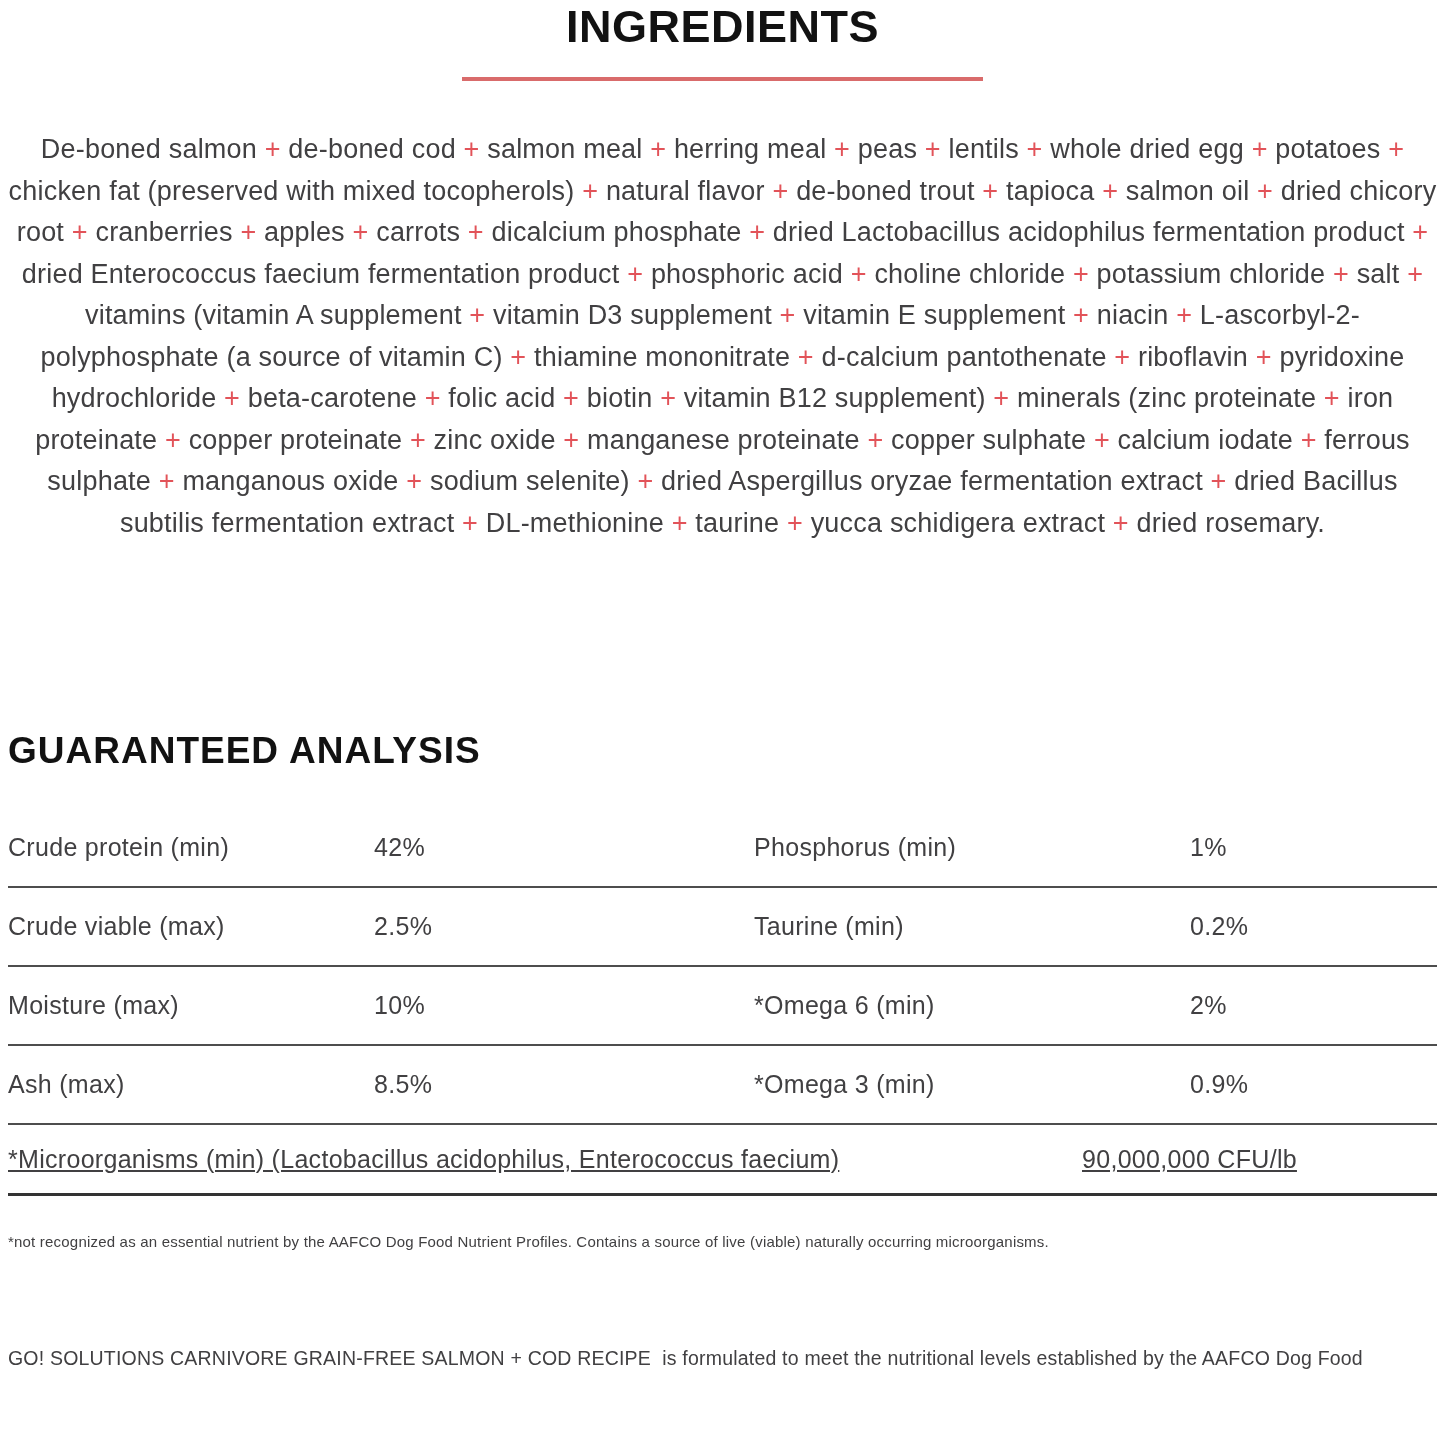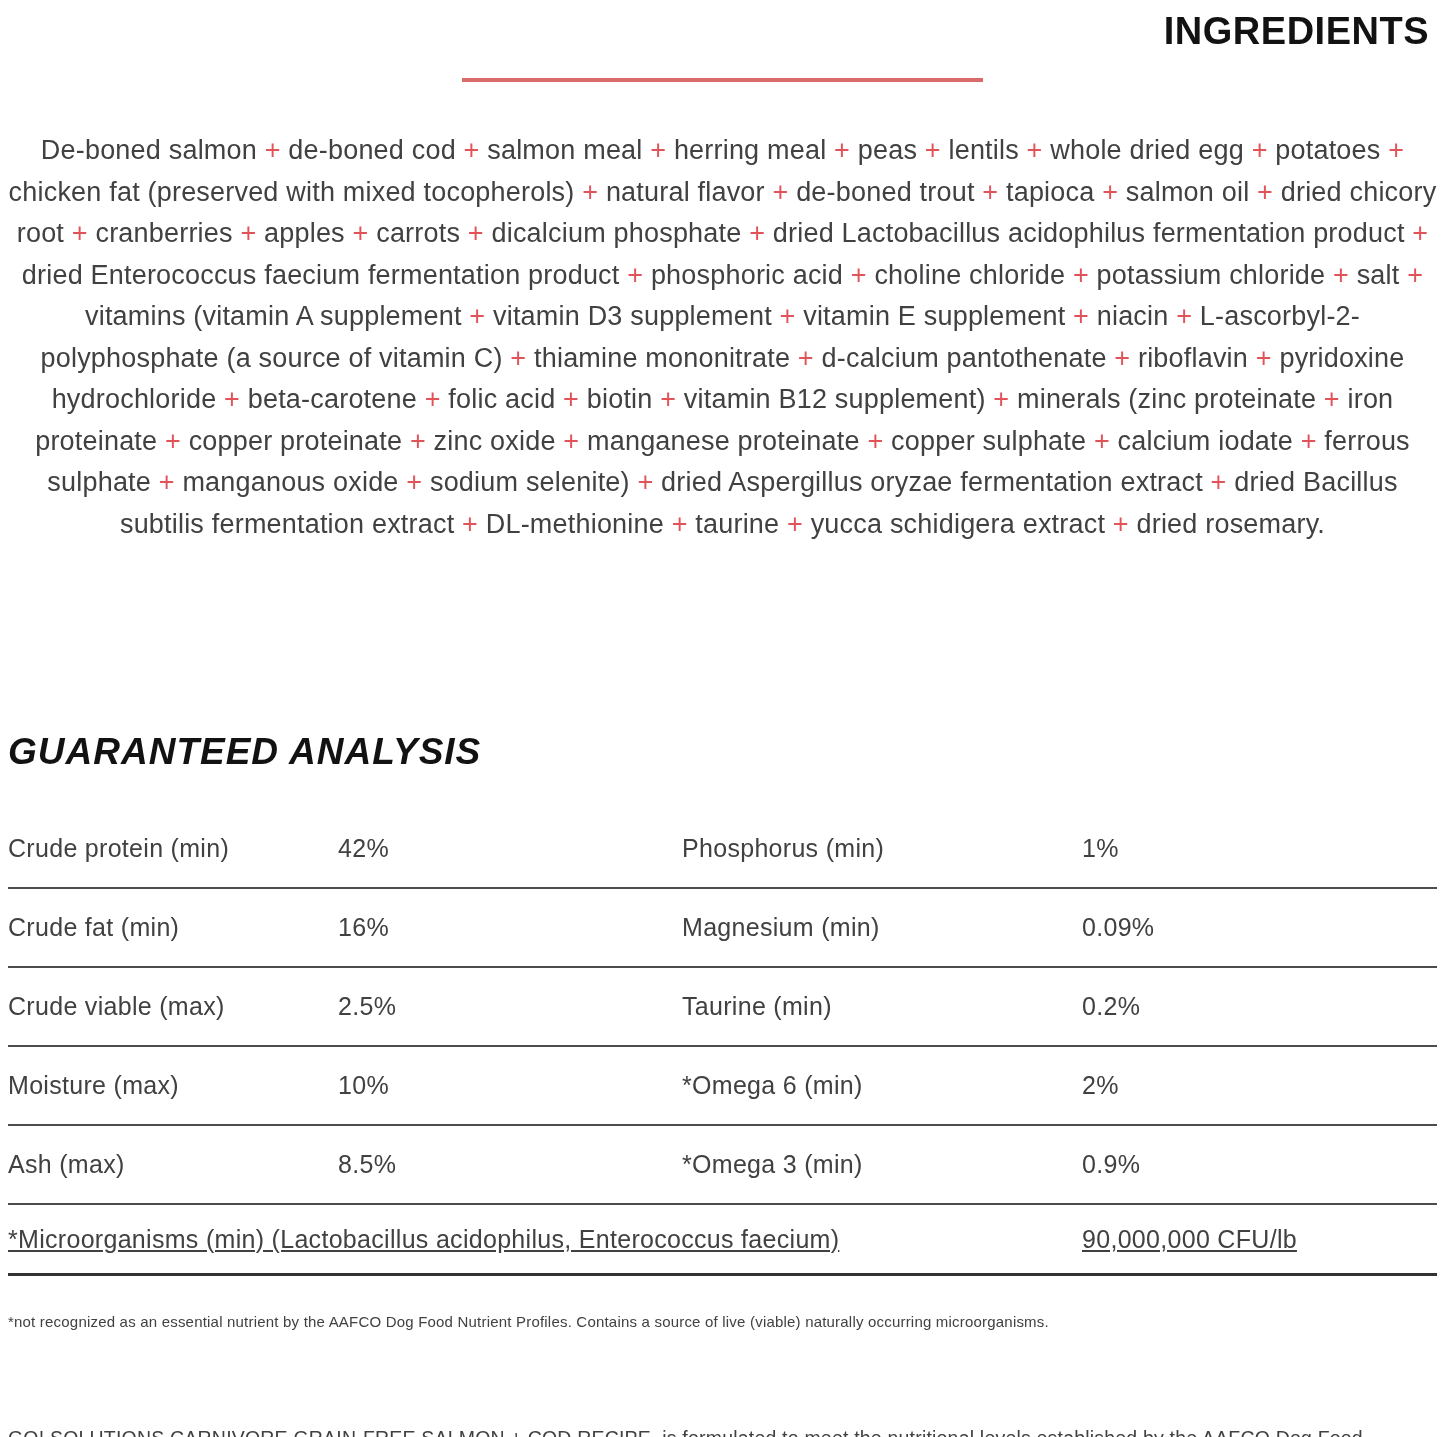--- a/index.html
+++ b/index.html
@@ -20,27 +20,27 @@
   }
   .page {
     width: 1445px;
     min-height: 1437px;
     padding: 2px 8px 10px 8px;
     background: #ffffff;
   }
 
   
   .ing-title {
-    text-align: right;
-    font-size: 38px;
+    text-align: center;
+    font-size: 45px;
     font-weight: 800;
     letter-spacing: 0.5px;
     color: var(--heading);
     line-height: 1;
-    margin: 8px;
+    margin: 0;
     padding-top: 2px;
   }
   .ing-rule {
     width: 521px;
     height: 4px;
     background: var(--accent-rule);
     border: none;
     margin: 28px auto 0 auto;
   }
   .ing-text {
@@ -58,34 +58,34 @@
   }
 
   
   .ga-heading {
     margin: 188px 0 0 0;
     font-size: 37px;
     font-weight: 800;
     letter-spacing: 1px;
     color: var(--heading);
     line-height: 1;
-    font-style: italic;
   }
   .ga-table {
     margin-top: 40px;
   }
   .ga-row {
     display: grid;
     grid-template-columns: 330px 344px 400px 1fr;
     align-items: center;
     height: 79px;
     border-bottom: 2px solid var(--divider);
     font-size: 25px;
     letter-spacing: 0.3px;
     color: var(--text);
+    gap: 36px;
   }
   .ga-row-full {
     grid-template-columns: 1fr 355px;
     height: 71px;
     border-bottom: 3px solid var(--divider-strong);
     text-decoration: underline;
   }
   .ga-label { text-align: left; }
   .ga-value { text-align: left; }
 
@@ -121,26 +121,20 @@
 
   <div class="ga-table">
 
     <div class="ga-row">
       <div class="ga-label">Crude protein (min)</div>
       <div class="ga-value">42%</div>
       <div class="ga-label">Phosphorus (min)</div>
       <div class="ga-value">1%</div>
     </div>
 
-    <div class="ga-row">
-      <div class="ga-label">Crude fat (min)</div>
-      <div class="ga-value">16%</div>
-      <div class="ga-label">Magnesium (min)</div>
-      <div class="ga-value">0.09%</div>
-    </div>
 
     <div class="ga-row">
       <div class="ga-label">Crude viable (max)</div>
       <div class="ga-value">2.5%</div>
       <div class="ga-label">Taurine (min)</div>
       <div class="ga-value">0.2%</div>
     </div>
 
     <div class="ga-row">
       <div class="ga-label">Moisture (max)</div>

